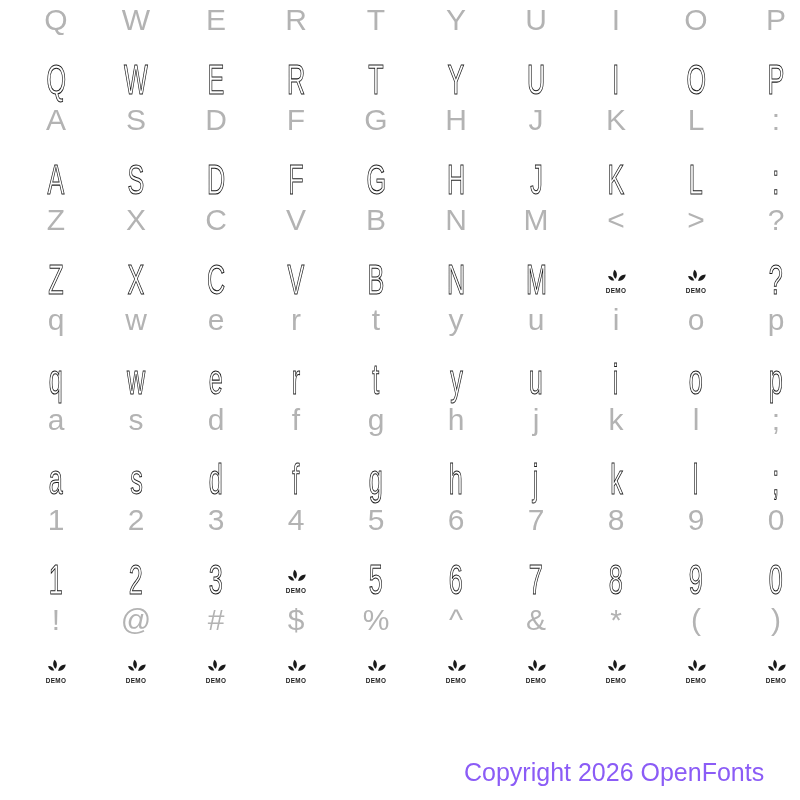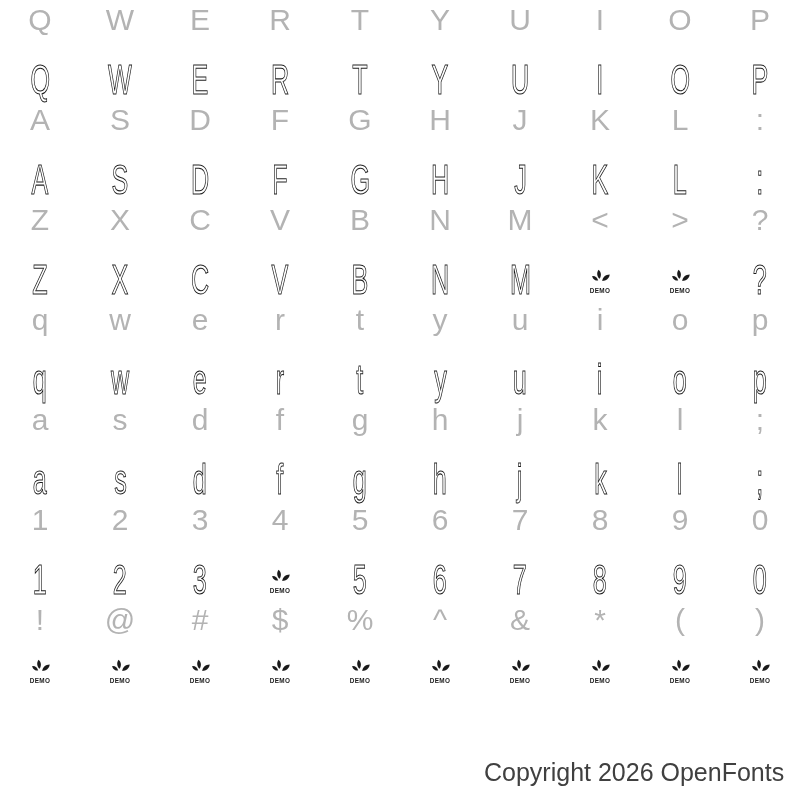--- a/index.html
+++ b/index.html
@@ -12,21 +12,21 @@
     font-family: "Liberation Sans", sans-serif;
   }
   .stage {
     position: absolute;
     left: 0; top: 0;
     width: 800px;
     height: 800px;
   }
   .char-row {
     position: absolute;
-    left: 0;
+    left: 16px;
     width: 772px;
     font-size: 0;           
     white-space: nowrap;
     text-decoration: underline;
   }
   .cell {
     display: inline-block;
     width: 80px;
     text-align: center;
   }
@@ -47,24 +47,24 @@
     -webkit-text-stroke: 1.05px #1b1b1b;
     transform: scaleX(0.60);
     transform-origin: 50% 50%;
   }
   .demo-glyph {
     display: inline-block;
     vertical-align: baseline; 
   }
   .copyright {
     position: absolute;
-    left: 484px;
+    left: 464px;
     top: 757px;
     font: 400 25px/30px "Liberation Sans", sans-serif;
-    color: #404040;
+    color: #8b5cf6;
     white-space: nowrap;
   }
 </style>
 </head>
 <body>
 
 <div class="stage">
     <div class="char-row gray" style="top: 0px;"><span class="cell"><span class="glyph">Q</span></span><span class="cell"><span class="glyph">W</span></span><span class="cell"><span class="glyph">E</span></span><span class="cell"><span class="glyph">R</span></span><span class="cell"><span class="glyph">T</span></span><span class="cell"><span class="glyph">Y</span></span><span class="cell"><span class="glyph">U</span></span><span class="cell"><span class="glyph">I</span></span><span class="cell"><span class="glyph">O</span></span><span class="cell"><span class="glyph">P</span></span></div>
     <div class="char-row black" style="top: 58px;"><span class="cell"><span class="glyph">Q</span></span><span class="cell"><span class="glyph">W</span></span><span class="cell"><span class="glyph">E</span></span><span class="cell"><span class="glyph">R</span></span><span class="cell"><span class="glyph">T</span></span><span class="cell"><span class="glyph">Y</span></span><span class="cell"><span class="glyph">U</span></span><span class="cell"><span class="glyph">I</span></span><span class="cell"><span class="glyph">O</span></span><span class="cell"><span class="glyph">P</span></span></div>
     <div class="char-row gray" style="top: 100px;"><span class="cell"><span class="glyph">A</span></span><span class="cell"><span class="glyph">S</span></span><span class="cell"><span class="glyph">D</span></span><span class="cell"><span class="glyph">F</span></span><span class="cell"><span class="glyph">G</span></span><span class="cell"><span class="glyph">H</span></span><span class="cell"><span class="glyph">J</span></span><span class="cell"><span class="glyph">K</span></span><span class="cell"><span class="glyph">L</span></span><span class="cell"><span class="glyph">:</span></span></div>

